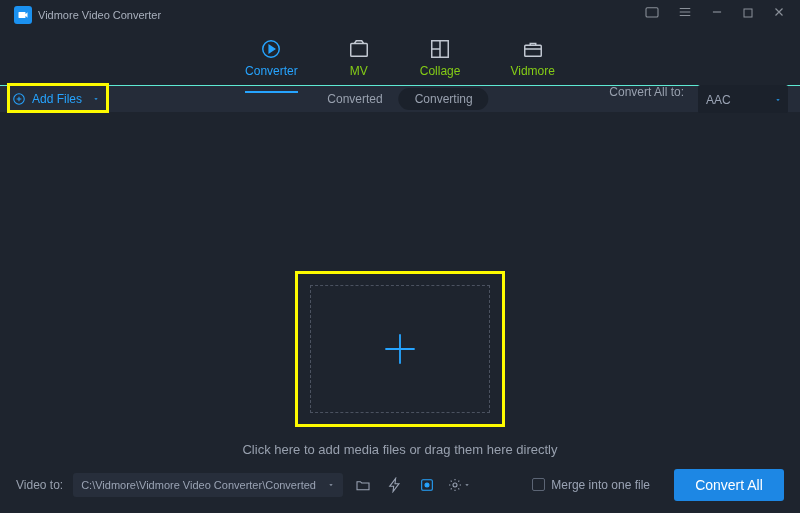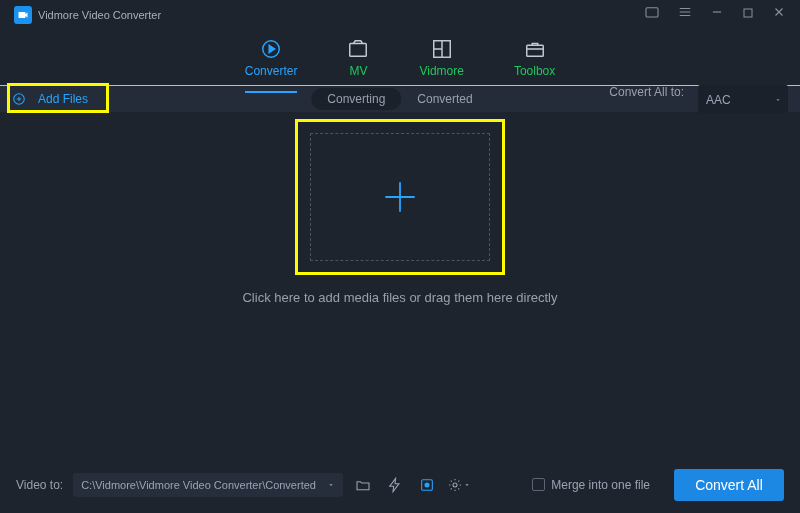--- a/index.html
+++ b/index.html
@@ -5,34 +5,34 @@
   *{box-sizing:border-box;margin:0;padding:0;font-family:"Segoe UI",Arial,sans-serif;}
   body{background:#222;width:800px;height:513px;overflow:hidden;position:relative;}
   .app{width:800px;height:513px;background:#1e242e;position:relative;display:flex;flex-direction:column;}
   .titlebar{height:30px;display:flex;align-items:center;padding:0 14px;}
   .logo{width:18px;height:18px;background:#1b91f0;border-radius:3px;display:flex;align-items:center;justify-content:center;margin-right:6px;}
   .logo svg{width:12px;height:12px;}
   .app-title{color:#a9b0bd;font-size:11px;}
   .win-controls{margin-left:auto;display:flex;gap:18px;}
   .win-controls .wicon{color:#8a9099;cursor:pointer;}
   .tabbar{height:56px;display:flex;align-items:center;justify-content:center;gap:50px;border-bottom:1px solid #5eead4;}
-  .tab{display:flex;flex-direction:column;align-items:center;gap:4px;color:#22c55e;font-size:12px;cursor:pointer;position:relative;}
+  .tab{display:flex;flex-direction:column;align-items:center;gap:4px;color:#84cc16;font-size:12px;cursor:pointer;position:relative;}
   .tab.active{color:#26a4ff;}
   .tab .ticon{width:22px;height:22px;display:flex;align-items:center;justify-content:center;}
   .tab.active::after{content:"";position:absolute;bottom:-15px;left:0;right:0;height:2px;background:#26a4ff;}
   .subbar{height:26px;background:#252c39;display:flex;align-items:center;padding:0 12px;}
-  .add-files{display:flex;align-items:center;gap:12px;color:#26a4ff;font-size:12px;cursor:pointer;}
+  .add-files{display:flex;align-items:center;gap:6px;color:#26a4ff;font-size:12px;cursor:pointer;}
   .plus-circle{width:14px;height:14px;}
   .hilite-add{position:absolute;left:7px;top:83px;width:102px;height:30px;border:3px solid #fdfb00;z-index:50;pointer-events:none;}
   .subtabs{position:absolute;left:50%;transform:translateX(-50%);display:flex;align-items:center;background:transparent;font-size:12px;}
   .subtab{padding:4px 16px;color:#98a0ae;cursor:pointer;}
   .subtab.active{background:#1b212b;border-radius:12px;}
   .convert-all{margin-left:auto;display:flex;align-items:flex-start;gap:14px;color:#98a0ae;font-size:12px;}
   .conv-dd{background:#1b212b;color:#9aa3b4;min-width:90px;height:28px;font-size:12px;border:none;border-radius:2px;padding:2px 6px 0 8px;display:flex;align-items:center;justify-content:space-between;cursor:pointer;}
-  .main{flex:1;position:relative;display:flex;flex-direction:column;align-items:center;justify-content:flex-start;}
+  .main{flex:1;position:relative;display:flex;flex-direction:column;align-items:center;justify-content:flex-end;}
   .dropzone{width:204px;height:150px;outline:3px solid #fdfb00;display:flex;align-items:center;justify-content:center;cursor:pointer;margin-top:10px;}
   .dropzone-inner{width:180px;height:128px;border:1px dashed #4b5260;display:flex;align-items:center;justify-content:center;}
   .big-plus{color:#26a4ff;font-weight:300;}
   .drop-hint{color:#98a0ae;font-size:13px;margin-top:18px;}
   .bottombar{height:56px;display:flex;align-items:center;padding:0 16px;gap:8px;}
   .save-label{color:#98a0ae;font-size:12px;margin-right:2px;}
   .save-dd{background:#272e3b;color:#9aa3b4;height:24px;font-size:11px;border-radius:3px;padding:4px 8px;display:flex;align-items:center;gap:8px;cursor:pointer;width:270px;justify-content:space-between;}
   .iconbtn{width:24px;height:24px;display:flex;align-items:center;justify-content:center;color:#9aa3b4;cursor:pointer;border-radius:3px;}
   .iconbtn.on{color:#26a4ff;}
   .merge{display:flex;gap:6px;color:#9aa3b4;font-size:12px;margin-left:auto;cursor:pointer;}
@@ -90,47 +90,47 @@
         </span>
     <span>MV</span>
   </div>
   <div class="tab">
     <span class="ticon">
           <svg width="22" height="22" viewBox="0 0 24 24" fill="none" stroke="#c4cad4" stroke-width="1.6">
             <rect x="3" y="3" width="18" height="18"></rect>
             <path d="M12 3v18M3 12h9"></path>
           </svg>
         </span>
-    <span>Vidmore</span>
+    <span>Collage</span>
   </div>
   <div class="tab">
     <span class="ticon">
           <svg width="22" height="22" viewBox="0 0 24 24" fill="none" stroke="#c4cad4" stroke-width="1.6">
             <rect x="3" y="8" width="18" height="12" rx="1"></rect>
             <path d="M3 12h18M9 8V6h6v2"></path>
           </svg>
         </span>
-    <span>Toolbox</span>
+    <span>Vidmore</span>
   </div>
 </div>
 
 <div class="subbar">
   <div class="add-files">
     <svg class="plus-circle" viewBox="0 0 24 24" fill="none" stroke="#26a4ff" stroke-width="1.8">
           <circle cx="12" cy="12" r="9"></circle>
           <path d="M12 8v8M8 12h8"></path>
         </svg>
     <span>Add Files</span>
     <svg class="chev" width="8" height="8" viewBox="0 0 24 24" fill="#26a4ff">
           <path d="M7 10l5 5 5-5z"></path>
         </svg>
   </div>
   <div class="subtabs">
+    <div class="subtab">Converted</div>
     <div class="subtab active">Converting</div>
-    <div class="subtab">Converted</div>
   </div>
   <div class="convert-all">
     <span>Convert All to:</span>
     <div class="conv-dd">
       <span>AAC</span>
       <svg width="8" height="8" viewBox="0 0 24 24" fill="#26a4ff">
             <path d="M7 10l5 5 5-5z"></path>
           </svg>
     </div>
   </div>

